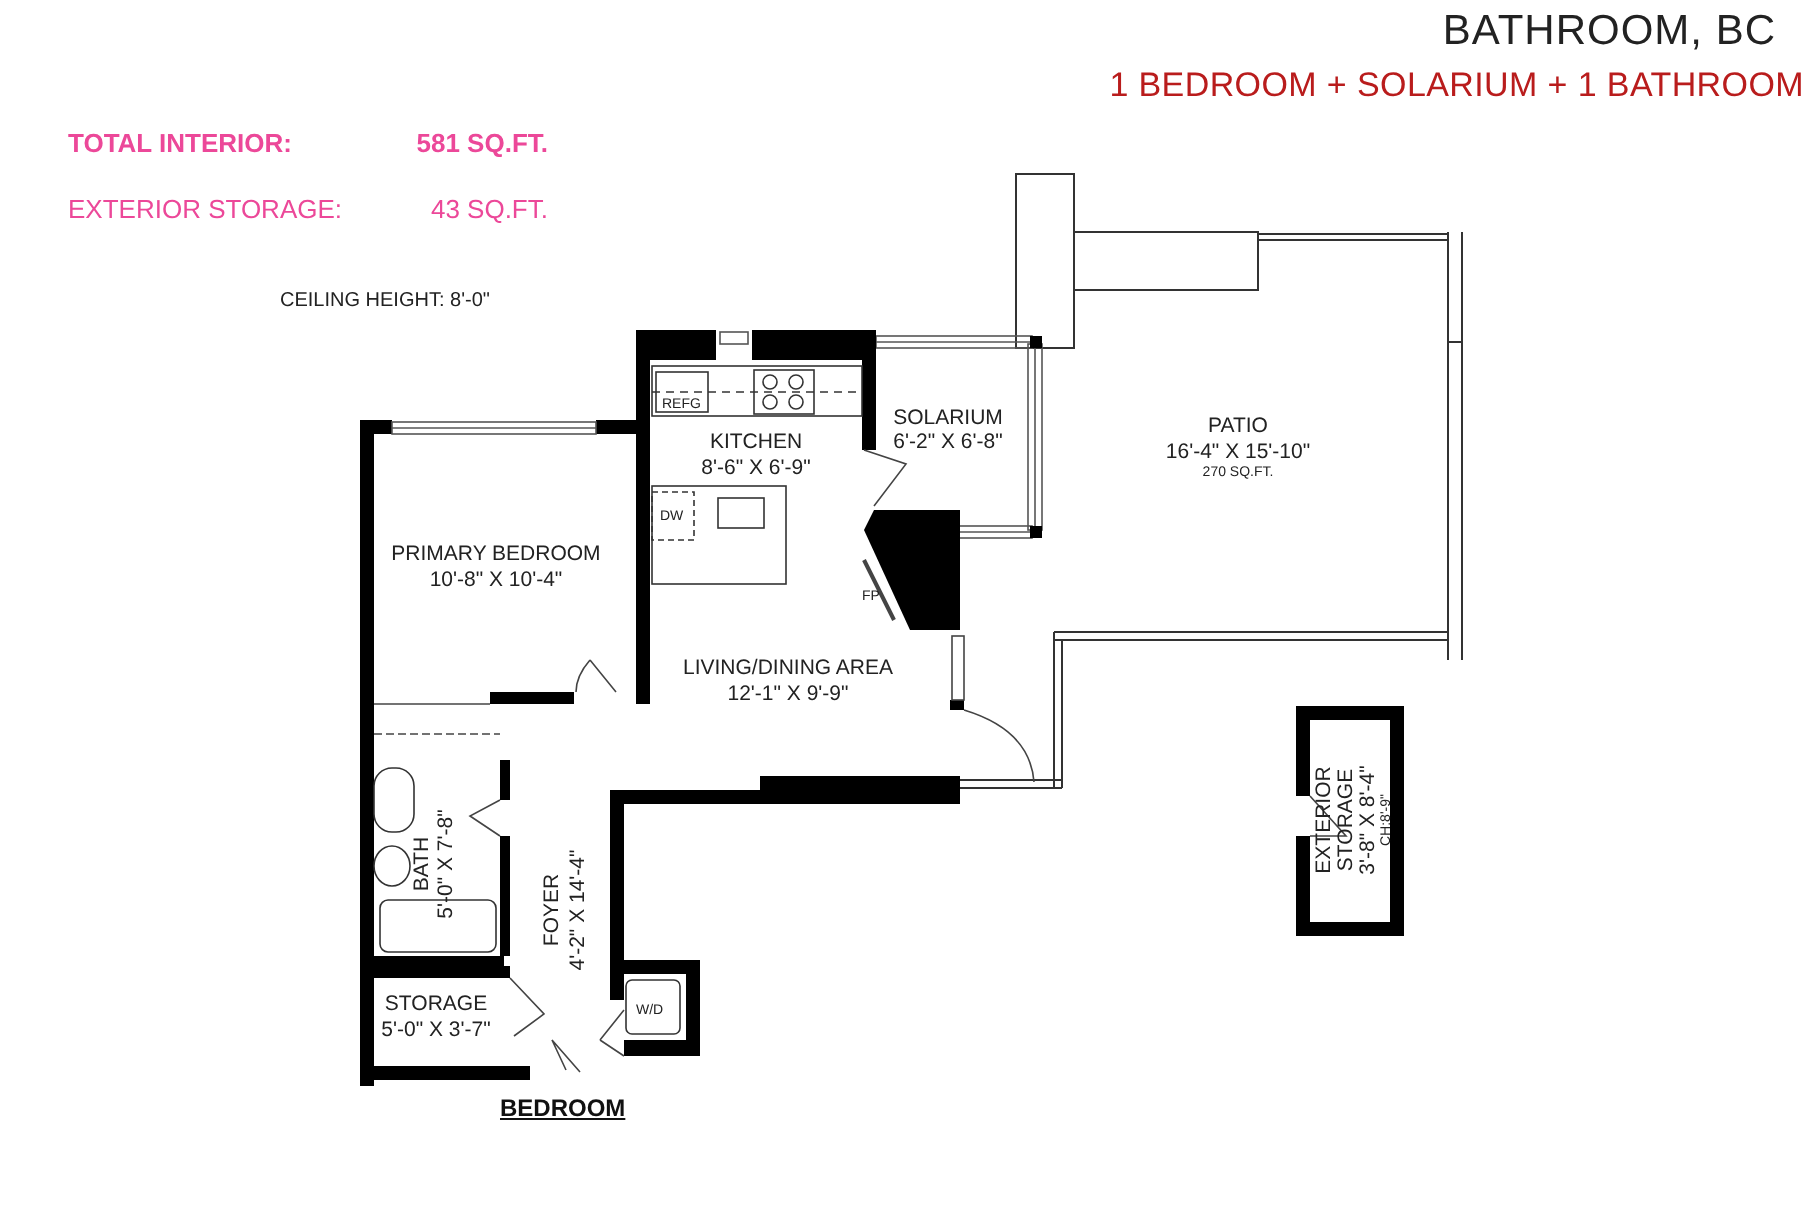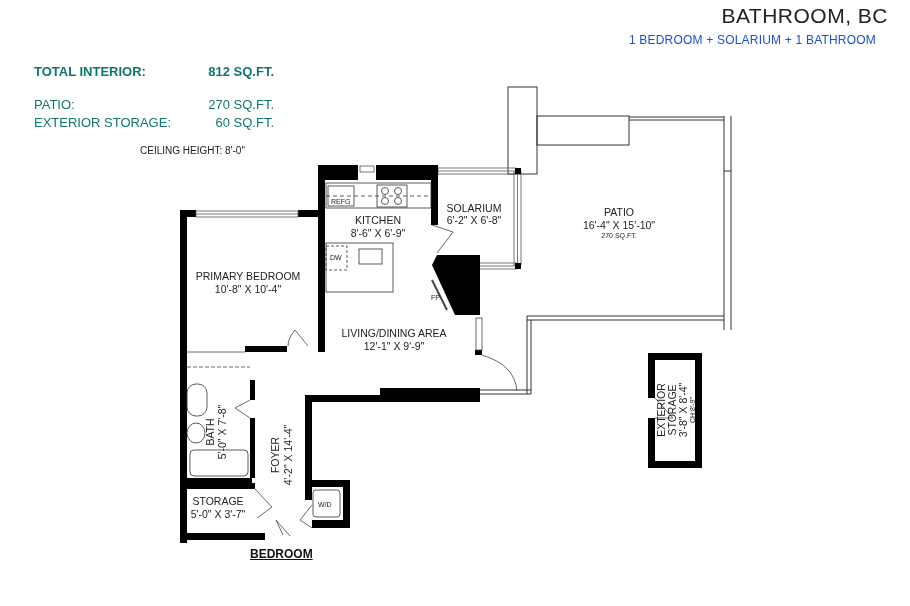--- a/index.html
+++ b/index.html
@@ -1,48 +1,44 @@
 <!DOCTYPE html>
 <html><head>
 <meta charset="utf-8">
 <style>
   html, body { margin: 0; padding: 0; background: #ffffff; }
   body { width: 910px; height: 606px; position: relative; overflow: hidden; font-family: "Liberation Sans", sans-serif; color: #1a1a1a; }
   .header-title { position: absolute; right: 22px; top: 4px; font-size: 21px; letter-spacing: 0.5px; color: #222; }
-  .header-sub { position: absolute; right: 34px; top: 33px; font-size: 12px; letter-spacing: 0.2px; color: #1d4ed8; }
-  .stats { position: absolute; left: 34px; top: 63px; width: 240px; font-size: 13px; color: #0f766e; }
+  .header-sub { position: absolute; right: 8px; top: 33px; font-size: 17px; letter-spacing: 0.2px; color: #b91c1c; }
+  .stats { position: absolute; left: 34px; top: 63px; width: 240px; font-size: 13px; color: #ec4899; }
   .stat-row { display: flex; justify-content: space-between; line-height: 18px; }
   .stat-row.bold { font-weight: bold; }
   .stat-gap { height: 15px; }
   .ceiling { position: absolute; left: 140px; top: 145px; font-size: 10px; color: #222; }
   svg.plan { position: absolute; left: 0; top: 0; }
   .room-label { font-family: "Liberation Sans", sans-serif; font-size: 10.5px; fill: #222; }
   .room-dim { font-family: "Liberation Sans", sans-serif; font-size: 10.5px; fill: #222; }
   .small-label { font-family: "Liberation Sans", sans-serif; font-size: 7px; fill: #222; }
   .entrance { position: absolute; left: 250px; top: 547px; font-size: 12px; font-weight: bold; text-decoration: underline; color: #111; }
 </style>
 </head>
 <body>
 
 <div class="header-title">BATHROOM, BC</div>
 <div class="header-sub">1 BEDROOM + SOLARIUM + 1 BATHROOM</div>
 
 <div class="stats">
   <div class="stat-row bold">
     <span>TOTAL INTERIOR:</span>
-    <span>812 SQ.FT.</span>
+    <span>581 SQ.FT.</span>
   </div>
   <div class="stat-gap"></div>
   <div class="stat-row">
-    <span>PATIO:</span>
-    <span>270 SQ.FT.</span>
-  </div>
-  <div class="stat-row">
     <span>EXTERIOR STORAGE:</span>
-    <span>60 SQ.FT.</span>
+    <span>43 SQ.FT.</span>
   </div>
 </div>
 <div class="ceiling">CEILING HEIGHT: 8'-0"</div>
 
 <svg class="plan" width="910" height="606" viewBox="0 0 910 606">
 
   <g fill="none" stroke="#333" stroke-width="1">
     <rect x="508" y="87" width="29" height="87"></rect>
     <rect x="537" y="116" width="92" height="29"></rect>
     <line x1="629" y1="117" x2="724" y2="117"></line>

